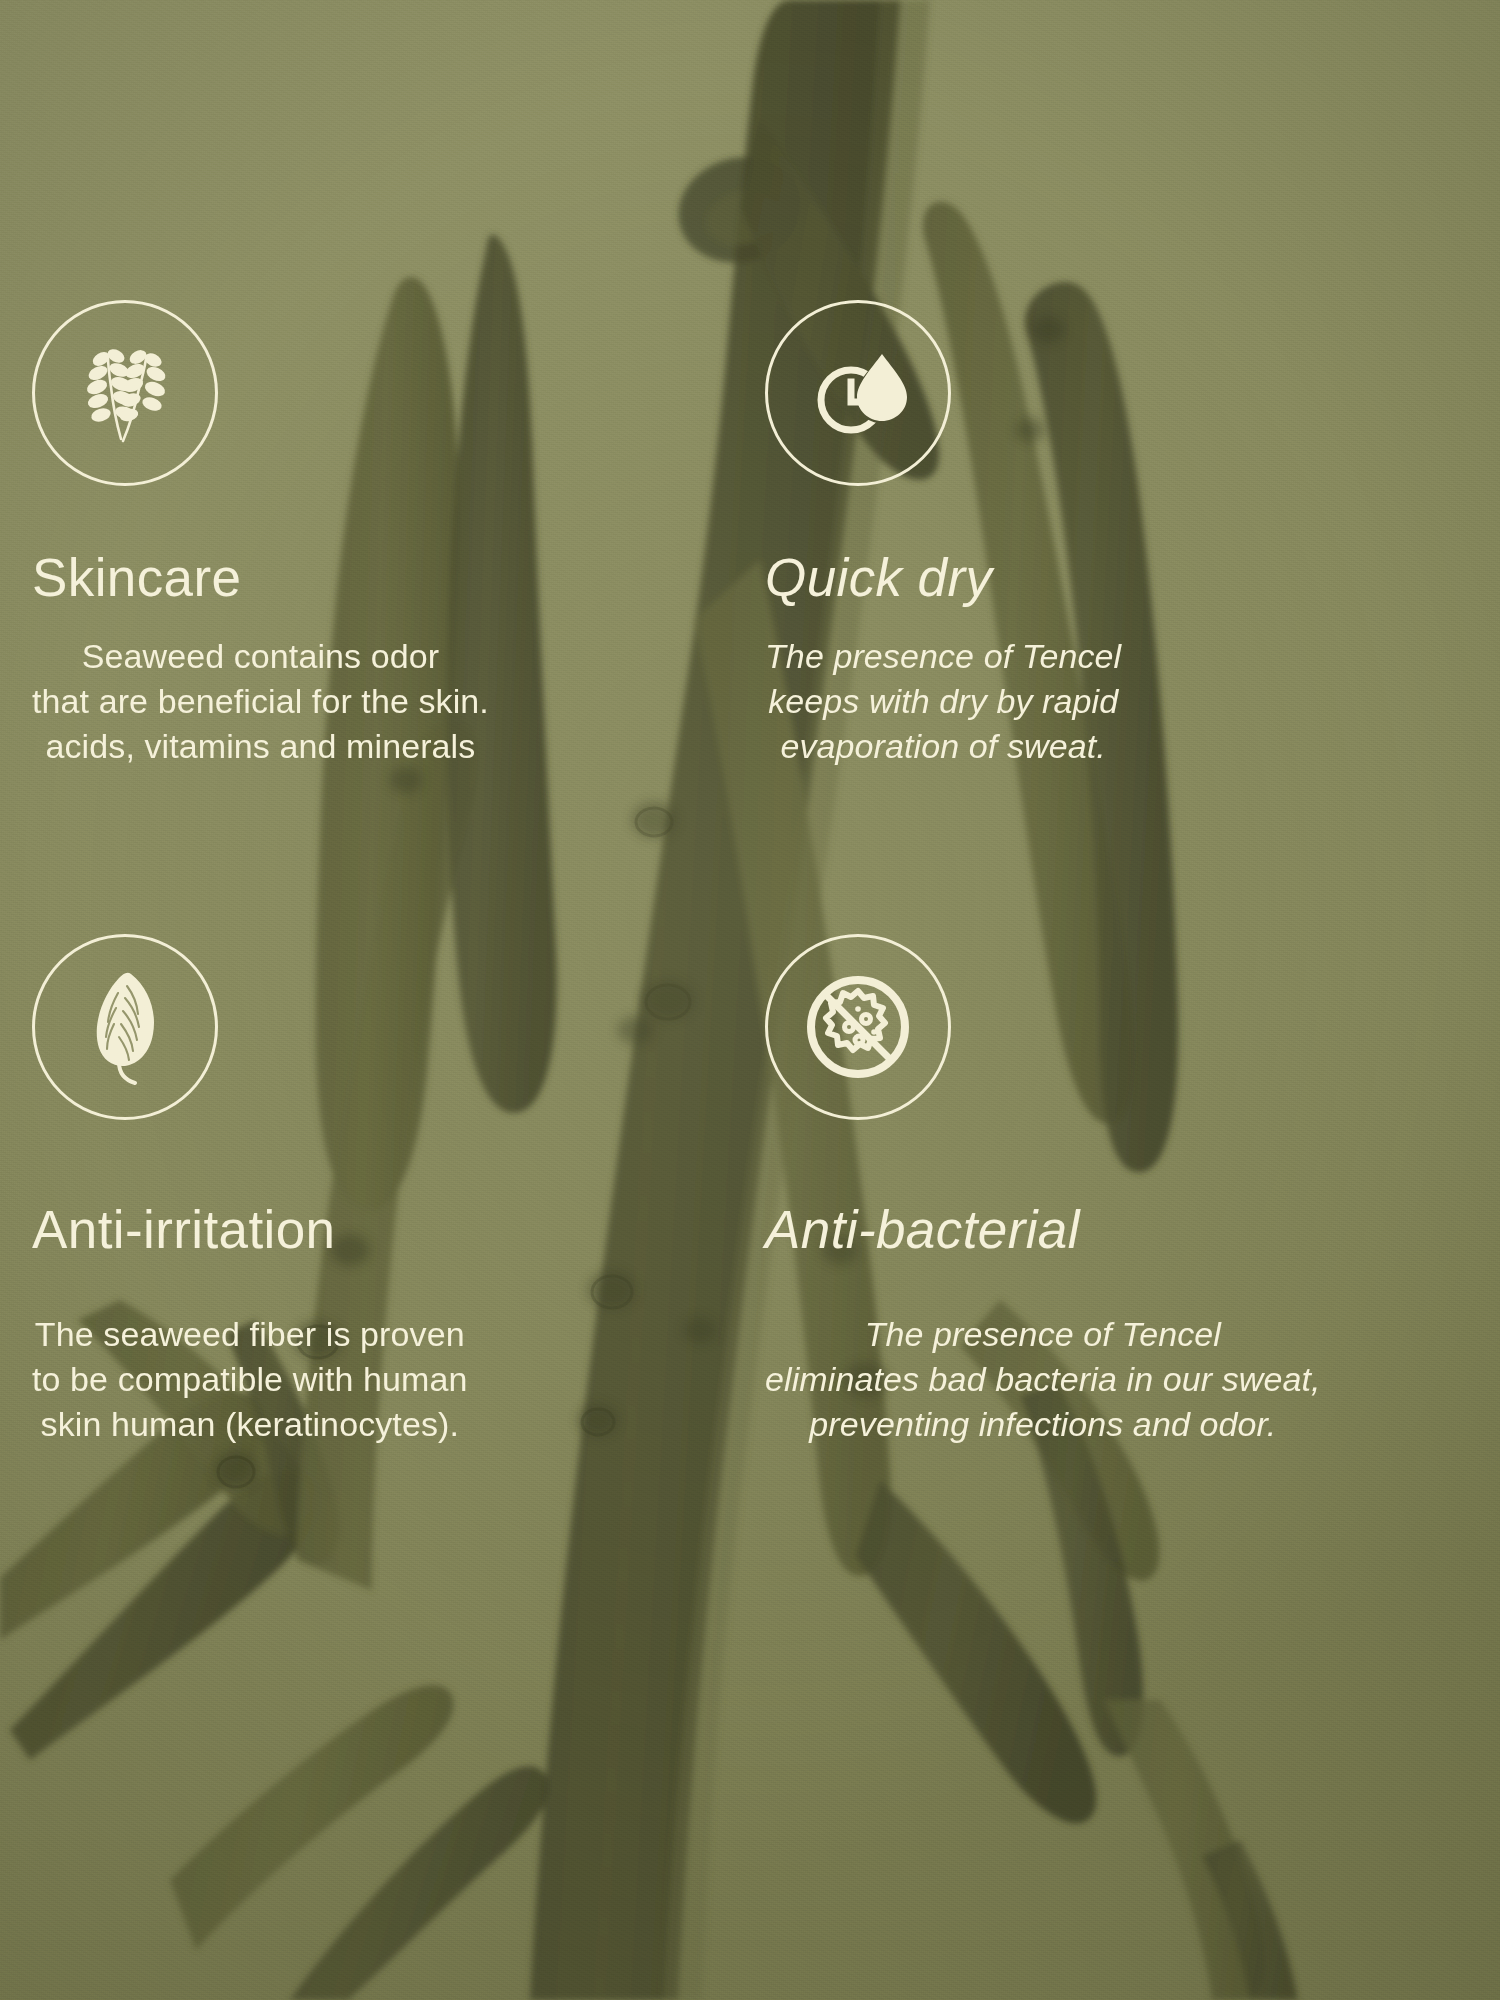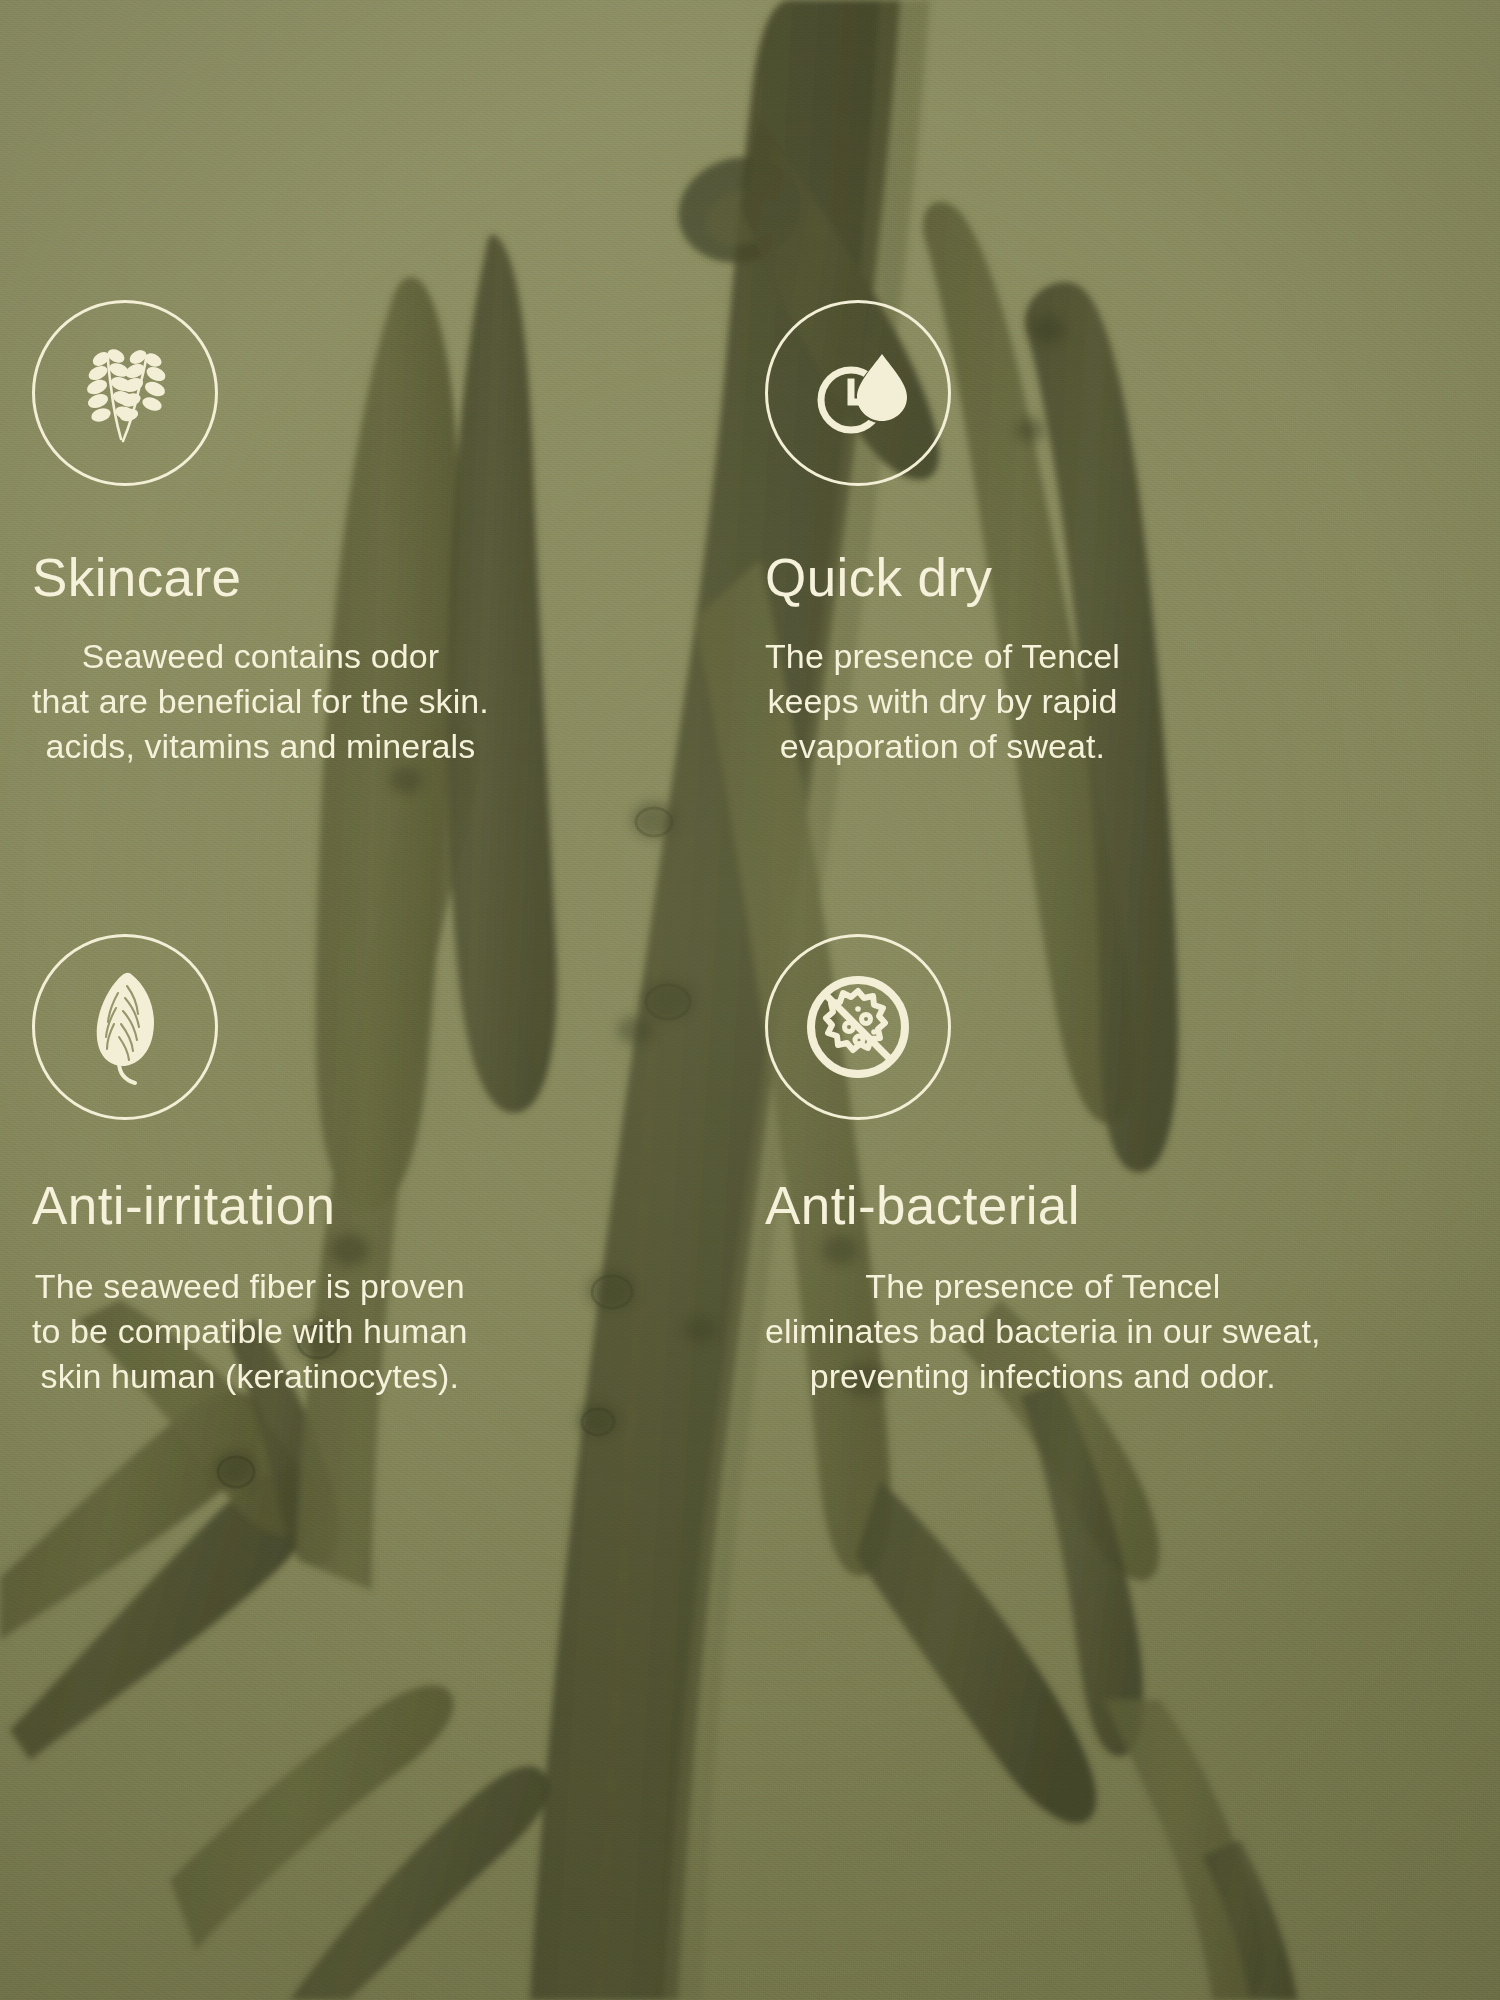--- a/index.html
+++ b/index.html
@@ -91,23 +91,23 @@
     font-weight:400;
     line-height:1.33;
     color:#f5f1da;
     letter-spacing:.1px;
     max-width:560px;
   }
   .feature-body .ln { display:block; white-space:nowrap; }
 
   
   .col-left  { transform:translateX(-8px); }
-  .col-right { transform:translateX(10px); }
+  .col-right { transform:translateX(10px);font-style:italic; }
   .row-1 .feature-title { margin-bottom:28px; }
-  .row-2 { margin-top:-6px; }
+  .row-2 { margin-top:-6px;gap:24px; }
 </style>
 </head>
 <body>
 
 <div class="page">
 
   <div class="bg-art">
     <svg viewBox="0 0 1500 2000" xmlns="http://www.w3.org/2000/svg" preserveAspectRatio="none">
       <defs>
         <linearGradient id="bgGrad" x1="0" y1="0" x2="0.35" y2="1">

